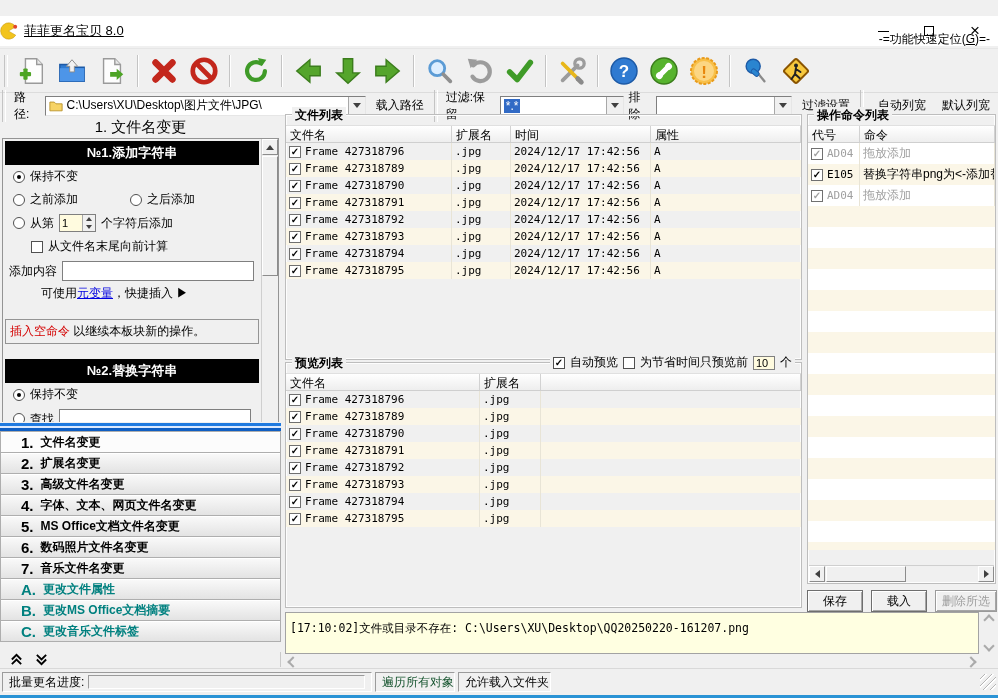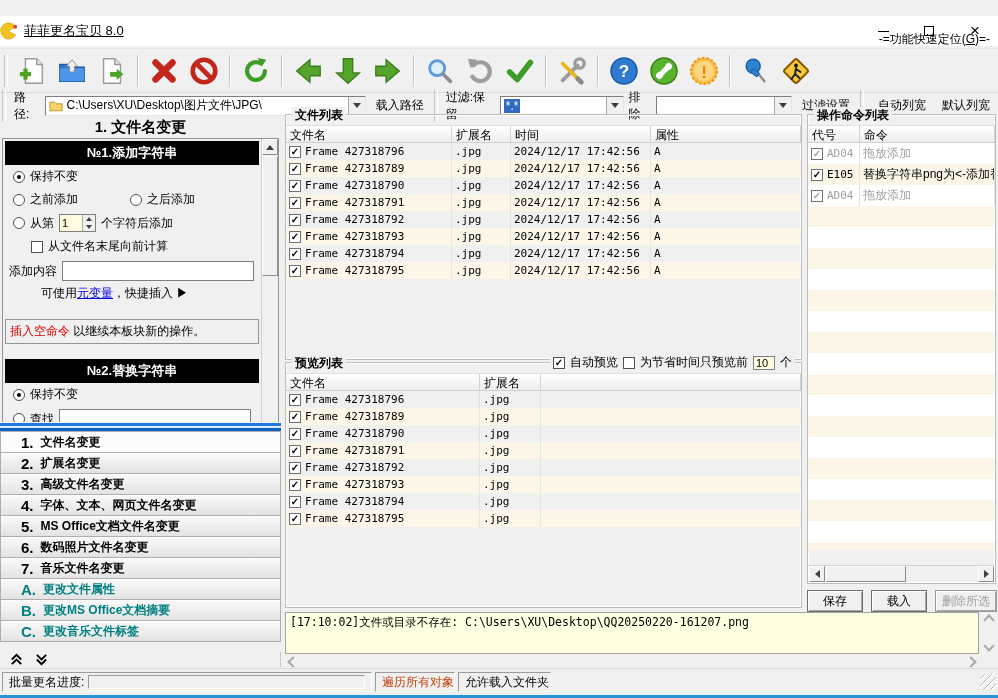--- a/index.html
+++ b/index.html
@@ -28,21 +28,21 @@
   .combo .val{flex:1;padding:0 3px;display:flex;align-items:center;gap:4px;overflow:hidden;white-space:nowrap;}
   .combo .drop{width:17px;height:100%;background:#f0f0f0;border-left:1px solid #a8a8a8;display:flex;align-items:center;justify-content:center;}
   .tri-down{width:0;height:0;border-left:4px solid transparent;border-right:4px solid transparent;border-top:5px solid #404040;}
   .tri-up{width:0;height:0;border-left:4px solid transparent;border-right:4px solid transparent;border-bottom:5px solid #404040;}
   .tri-left{width:0;height:0;border-top:4px solid transparent;border-bottom:4px solid transparent;border-right:5px solid #404040;}
   .tri-right{width:0;height:0;border-top:4px solid transparent;border-bottom:4px solid transparent;border-left:5px solid #404040;}
   .flatbtn{padding:2px 6px;white-space:nowrap;}
   .sel-blue{background:#316ac5;color:#fff;padding:0 2px;}
   
   .left-panel{position:absolute;left:0;top:118px;width:281px;height:550px;}
-  .panel-title{height:20px;text-align:center;font-weight:700;font-size:15px;}
+  .panel-title{height:20px;text-align:center;font-weight:400;font-size:15px;}
   .tool-box{position:absolute;left:2px;top:20px;width:277px;height:302px;border:1px solid #949494;background:#f0f0f0;overflow:hidden;}
   .tool-inner{position:absolute;left:0;top:0;right:17px;bottom:0;overflow:hidden;}
   .vscroll{position:absolute;right:0;top:0;width:17px;bottom:0;background:#f0f0f0;border-left:1px solid #cfcfcf;}
   .sc-btn{position:absolute;left:0;width:16px;height:16px;background:#f0f0f0;border:1px solid #fff;border-right-color:#8c8c8c;border-bottom-color:#8c8c8c;display:flex;align-items:center;justify-content:center;}
   .sc-thumb{position:absolute;left:0;width:16px;background:#f0f0f0;border:1px solid #fff;border-right-color:#8c8c8c;border-bottom-color:#8c8c8c;}
   .black-hd{margin:2px 2px 0 2px;height:24px;background:#000;color:#fff;font-weight:700;font-size:13px;text-align:center;line-height:24px;}
   .ctl-row{display:flex;align-items:center;gap:5px;padding:3px 0 3px 10px;min-height:20px;}
   .radio{width:12px;height:12px;border-radius:50%;border:1px solid #505050;background:#fff;position:relative;flex:0 0 auto;}
   .radio.checked::after{content:"";position:absolute;left:3px;top:3px;width:4px;height:4px;border-radius:50%;background:#000;}
   .chk{width:12px;height:12px;border:1px solid #505050;background:#fff;display:inline-flex;align-items:center;justify-content:center;font-size:10px;font-weight:700;flex:0 0 auto;}
@@ -94,35 +94,35 @@
   .ops-body .cell{border-right:1px solid #e8e4d6;}
   .row.muted .cell{color:#9f9f9f;}
   .ops-hscroll{position:absolute;left:1px;right:1px;bottom:1px;height:17px;background:#f0f0f0;border-top:1px solid #cfcfcf;}
   .ops-hscroll .sc-btn{top:0;}
   .hthumb{position:absolute;top:0;left:17px;width:80px;height:16px;background:#f0f0f0;border:1px solid #fff;border-right-color:#8c8c8c;border-bottom-color:#8c8c8c;}
   
   .ops-buttons{position:absolute;left:807px;top:590px;width:190px;display:flex;justify-content:space-between;}
   .btn{width:56px;height:22px;background:#f0f0f0;border:1px solid #6e6e6e;box-shadow:inset 1px 1px 0 #fff,inset -1px -1px 0 #a6a6a6;font-size:12px;display:flex;align-items:center;justify-content:center;font-family:"Liberation Sans",sans-serif;text-align:right;}
   .btn.disabled{color:#9d9d9d;border-color:#9a9a9a;}
   
-  .log-box{position:absolute;left:285px;top:612px;width:694px;height:42px;background:#ffffe1;border:1px solid #a3a3a3;padding:2px 4px;font-family:"DejaVu Sans Mono",monospace;font-size:11.5px;overflow:hidden;white-space:nowrap;}
+  .log-box{position:absolute;left:285px;top:612px;width:694px;height:42px;background:#ffffe1;border:1px solid #a3a3a3;padding:8px 4px;font-family:"DejaVu Sans Mono",monospace;font-size:11.5px;overflow:hidden;white-space:nowrap;}
   .chev{width:8px;height:8px;border-top:2px solid #aaa;border-right:2px solid #aaa;display:inline-block;}
   .chev.up{transform:rotate(-45deg);}
   .chev.down{transform:rotate(135deg);}
   .chev.left{transform:rotate(-135deg);}
   .chev.right{transform:rotate(45deg);}
   .log-vscroll{position:absolute;left:981px;top:612px;width:16px;height:42px;display:flex;flex-direction:column;justify-content:space-between;align-items:center;padding:4px 0;}
   .log-hscroll{position:absolute;left:285px;top:656px;width:694px;height:12px;display:flex;justify-content:space-between;align-items:center;padding:0 4px;}
   
   .statusbar{position:absolute;left:0;top:668px;width:998px;height:27px;background:#f0f0f0;border-top:1px solid #d9d9d9;display:flex;align-items:center;gap:3px;padding:0 2px;}
   .sb-pane{height:20px;border:1px solid;border-color:#9b9b9b #fff #fff #9b9b9b;display:flex;align-items:center;padding:0 6px;white-space:nowrap;overflow:hidden;}
   .sb1{width:420px;}
   .sb2{width:370px;gap:4px;}
   .sb-progress{flex:1;height:14px;border:1px solid;border-color:#9b9b9b #fff #fff #9b9b9b;background:#f0f0f0;}
-  .sb3{width:80px;color:#c2410c;}
+  .sb3{width:80px;color:#14532d;}
   .sb4{width:93px;}
   .sb-grip{width:16px;height:16px;margin-left:auto;background:repeating-linear-gradient(135deg,transparent 0 3px,#b5b5b5 3px 4px,#fff 4px 5px);}
   svg{display:block;}
 </style>
 </head>
 <body>
 
 <div class="window">
 
   <div class="titlebar">

